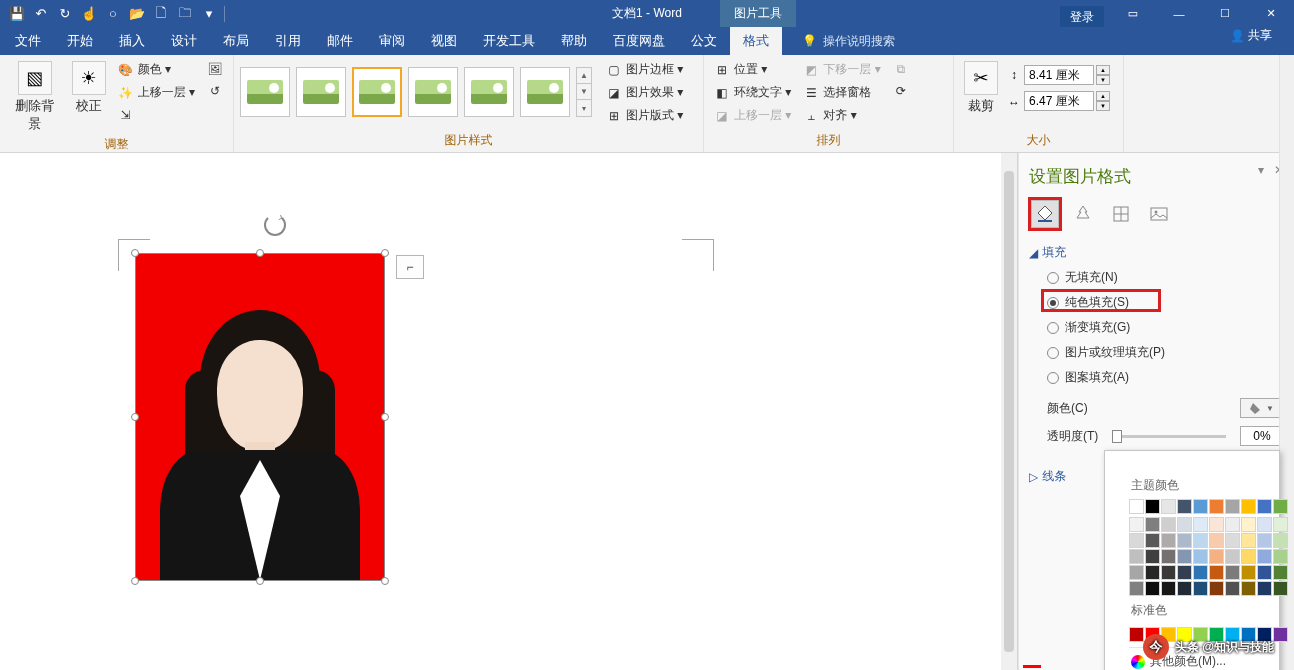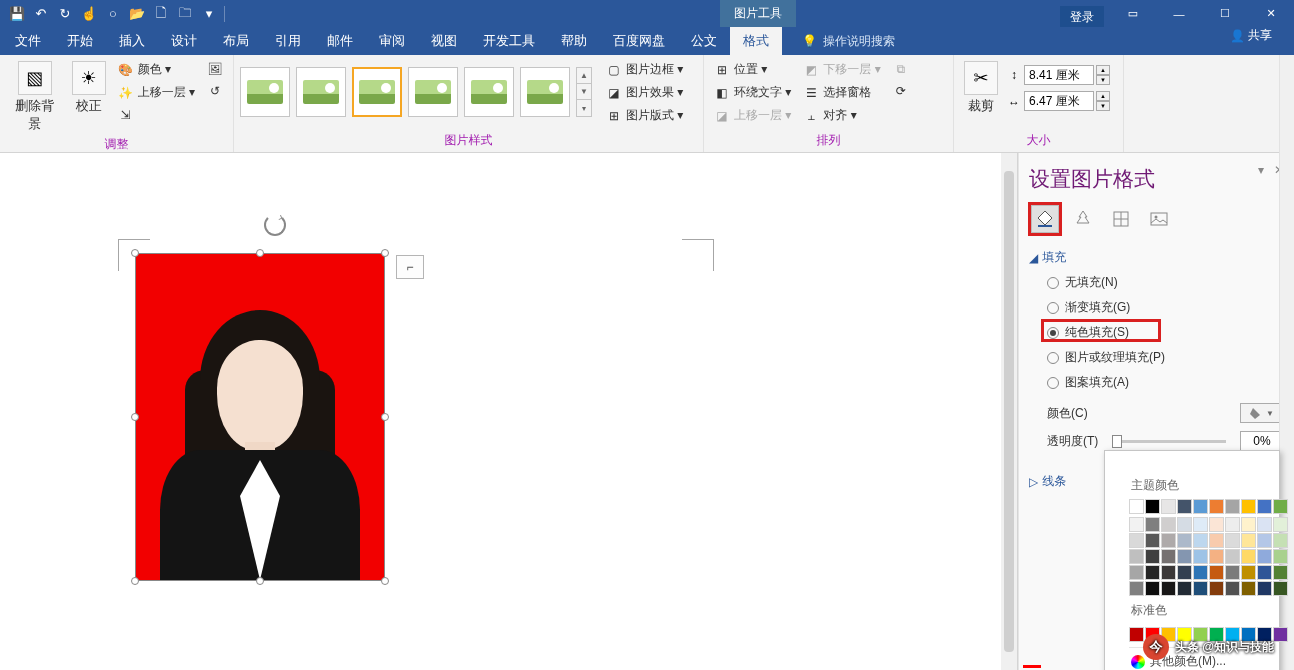--- a/index.html
+++ b/index.html
@@ -20,21 +20,21 @@
 .menutabs { background: #2b579a; height: 28px; display: flex; align-items: stretch; color: #fff; padding-left: 2px; position: relative; }
 .menutab { padding: 0 13px; display: flex; align-items: center; font-size: 13px; cursor: pointer; }
 .menutab.active { background: #f3f3f3; color: #2b579a; }
 .tell-me { margin-left: 20px; display: flex; align-items: center; gap: 6px; color: #d4e2f4; font-size: 12px; }
 .share-btn { position: absolute; right: 14px; display: flex; align-items: center; gap: 3px; padding: 0 8px; }
 
 
 .ribbon { background: #f3f3f3; border-bottom: 1px solid #d4d4d4; height: 98px; display: flex; position: relative; }
 .ribbon-group { border-right: 1px solid #e1e1e1; padding: 4px 6px 0; display: flex; flex-direction: column; position: relative; }
 .group-body { flex: 1; display: flex; align-items: flex-start; gap: 4px; }
-.group-label { text-align: center; font-size: 12px; color: #a21caf; padding: 1px 0 3px; position: relative; }
+.group-label { text-align: center; font-size: 12px; color: #a16207; padding: 1px 0 3px; position: relative; }
 .big-btn { display: flex; flex-direction: column; align-items: center; gap: 2px; padding: 2px 4px; cursor: pointer; }
 .big-icon { width: 34px; height: 34px; background: #f8f8f8; border: 1px solid #ccc; display: flex; align-items: center; justify-content: center; font-size: 18px; }
 .big-label { font-size: 13px; color: #333; text-align: center; }
 .small-col { display: flex; flex-direction: column; gap: 2px; }
 .small-btn { display: flex; align-items: center; gap: 4px; padding: 2px 4px; font-size: 12px; color: #333; cursor: pointer; white-space: nowrap; }
 .small-icon { width: 16px; height: 16px; display: inline-flex; align-items: center; justify-content: center; font-size: 12px; }
 .style-gallery { display: flex; gap: 6px; align-items: center; padding-top: 8px; }
 .style-thumb { width: 50px; height: 50px; border: 1px solid #c5c5c5; background: #fff; display: flex; align-items: center; justify-content: center; cursor: pointer; position: relative; }
 .style-thumb.sel { border: 2px solid #f5a623; }
 .thumb-inner { width: 36px; height: 24px; background: linear-gradient(#b5d989 60%, #7aa84a 60%); border-radius: 2px; position: relative; }
@@ -67,21 +67,21 @@
 .suit { position: absolute; left: 50%; bottom: 0; transform: translateX(-50%); width: 200px; height: 130px; background: #141414; border-radius: 40px 40px 0 0 / 60px 60px 0 0; }
 .shirt { position: absolute; left: 50%; bottom: 0; transform: translateX(-50%); width: 40px; height: 120px; background: #fff; clip-path: polygon(50% 0,100% 30%,50% 100%,0 30%); }
 .handle { position: absolute; width: 8px; height: 8px; background: #fff; border: 1px solid #888; border-radius: 50%; }
 .h-tl { top: -5px; left: -5px; } .h-tr { top: -5px; right: -5px; } .h-bl { bottom: -5px; left: -5px; } .h-br { bottom: -5px; right: -5px; }
 .h-t { top: -5px; left: 50%; margin-left: -4px; } .h-b { bottom: -5px; left: 50%; margin-left: -4px; }
 .h-l { left: -5px; top: 50%; margin-top: -4px; } .h-r { right: -5px; top: 50%; margin-top: -4px; }
 .layout-btn { position: absolute; left: 376px; top: 96px; width: 28px; height: 24px; border: 1px solid #b5b5b5; background: #fdfdfd; display: flex; align-items: center; justify-content: center; color: #555; }
 
 
 .pane { width: 276px; background: #f9f9f9; padding: 8px 10px; border-left: 1px solid #e5e5e5; position: relative; }
-.pane-title { color: #701a75; font-size: 21px; padding: 4px 0 10px; display: flex; align-items: center; }
+.pane-title { color: #4d7c0f; font-size: 17px; padding: 4px 0 10px; display: flex; align-items: center; }
 .pane-actions { position: absolute; right: 10px; top: 10px; display: flex; gap: 10px; color: #888; }
 .pane-tabs { display: flex; gap: 10px; padding: 2px 0 12px 2px; align-items: center; }
 .pane-tab { width: 28px; height: 28px; display: flex; align-items: center; justify-content: center; color: #555; border: 1px solid transparent; position: relative; }
 .pane-tab.sel { background: #e0e0e0; border-color: #bcbcbc; }
 .pane-tab-hl { position: absolute; inset: -4px; border: 3px solid #d92020; pointer-events: none; }
 .pane-tab svg { width: 20px; height: 20px; }
 .section-head { color: #2b579a; font-size: 12px; padding: 4px 0; display: flex; align-items: center; gap: 4px; cursor: pointer; }
 .radio-list { padding: 4px 0 8px 18px; display: flex; flex-direction: column; gap: 8px; }
 .radio-row { display: flex; align-items: center; gap: 6px; font-size: 12px; color: #333; position: relative; }
 .radio { width: 12px; height: 12px; border: 1px solid #888; border-radius: 50%; display: inline-flex; align-items: center; justify-content: center; }
@@ -121,20 +121,21 @@
     <div class="qat-btn">↶</div>
     <div class="qat-btn">↻</div>
     <div class="qat-btn">☝</div>
     <div class="qat-btn">○</div>
     <div class="qat-btn">📂</div>
     <div class="qat-btn">🗋</div>
     <div class="qat-btn">🗀</div>
     <div class="qat-btn">▾</div>
     <span class="qat-sep"></span>
   </div>
+  <div class="title-center">文档1 - Word</div>
   <div class="tool-tab">图片工具</div>
   <div class="win-controls">
     <div class="login-btn">登录</div>
     <div class="win-btn">▭</div>
     <div class="win-btn">—</div>
     <div class="win-btn">☐</div>
     <div class="win-btn">✕</div>
   </div>
 </div>
 
@@ -386,28 +387,28 @@
     <div class="section-head">
       <span>◢</span>
       <span>填充</span>
     </div>
     <div class="radio-list">
       <label class="radio-row">
           <span class="radio"></span>
           <span>无填充(N)</span>
         </label>
       <label class="radio-row">
-          <span class="radio"></span>
-          <span>渐变填充(G)</span>
-        </label>
-      <label class="radio-row">
         <span class="radio checked"></span>
           <span>纯色填充(S)</span>
         <div class="radio-hl"></div>
       </label>
+      <label class="radio-row">
+          <span class="radio"></span>
+          <span>渐变填充(G)</span>
+        </label>
       <label class="radio-row">
           <span class="radio"></span>
           <span>图片或纹理填充(P)</span>
         </label>
       <label class="radio-row">
           <span class="radio"></span>
           <span>图案填充(A)</span>
         </label>
     </div>
 

